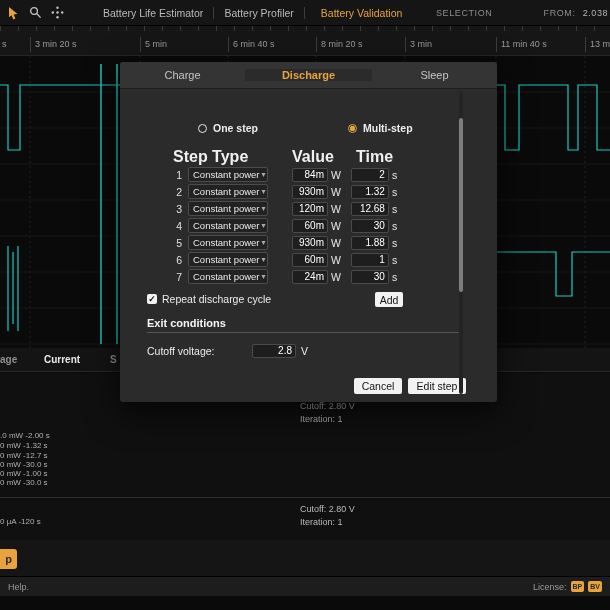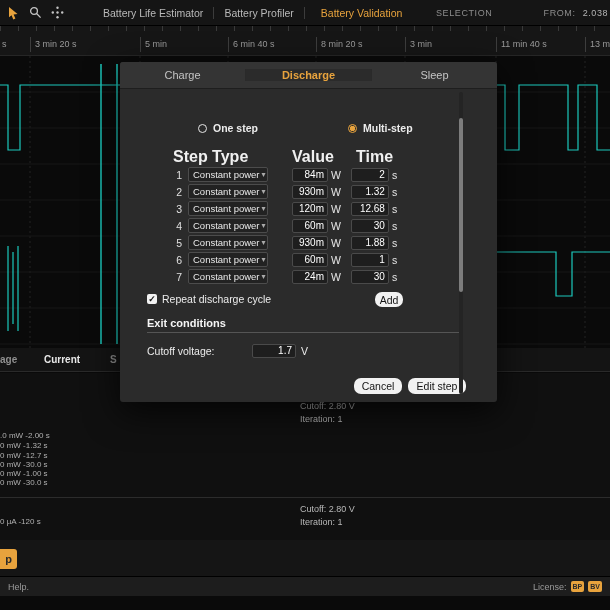--- a/index.html
+++ b/index.html
@@ -67,21 +67,21 @@
   .select { width:80px; height:15px; background:#222; border:1px solid #4c4c4c; border-radius:2px; color:#e8e8e8; font-size:9.5px; display:flex; align-items:center; justify-content:space-between; padding:0 3px 0 4px; cursor:pointer; white-space:nowrap; }
   .select .chev { color:#aaa; font-size:8px; margin-left:2px; }
   .input { background:#1e1e1e; border:1px solid #4a4a4a; border-radius:2px; height:14px; line-height:12px; text-align:right; padding:0 3px; font-size:10px; color:#fff; white-space:nowrap; }
   .val-input { width:36px; margin-left:24px; }
   .time-input { width:38px; margin-left:10px; }
   .unit { margin-left:3px; font-size:10.5px; color:#e6e6e6; }
 
   .checkbox { position:absolute; width:10px; height:10px; background:#f2f2f2; border-radius:2px; color:#111; font-size:9px; line-height:10px; text-align:center; font-weight:bold; cursor:pointer; }
   .plain-label { position:absolute; font-size:10.5px; color:#ececec; white-space:nowrap; }
 
-  .btn { position:absolute; background:#f2f2f2; color:#141414; border-radius:7px; font-size:10.5px; display:flex; align-items:center; justify-content:center; cursor:pointer; white-space:nowrap; }
+  .btn { position:absolute; background:#f2f2f2; color:#141414; border-radius:2px; font-size:10.5px; display:flex; align-items:center; justify-content:center; cursor:pointer; white-space:nowrap; }
 
   .section-title { position:absolute; font-size:11px; font-weight:bold; color:#f5f5f5; white-space:nowrap; }
   .divider { position:absolute; border-top:1px solid #555; }
 
   .scroll-track { position:absolute; left:339px; top:30px; width:4px; height:302px; background:#242424; border-radius:2px; }
   .scroll-thumb { position:absolute; left:339px; top:56px; width:4px; height:174px; background:#7d7d7d; border-radius:2px; cursor:pointer; }
 </style>
 </head>
 <body>
 
@@ -307,21 +307,21 @@
       <span class="unit">s</span>
     </div>
 
     <span class="checkbox" style="left:27px; top:232px">✓</span>
     <span class="plain-label" style="left:42px; top:231px">Repeat discharge cycle</span>
     <div class="btn" style="left:255px; top:230px; width:28px; height:15px">Add</div>
 
     <span class="section-title" style="left:27px; top:255px">Exit conditions</span>
     <div class="divider" style="left:27px; top:270px; width:313px"></div>
     <span class="plain-label" style="left:27px; top:283px">Cutoff voltage:</span>
-    <span class="input" style="position:absolute; left:132px; top:282px; width:44px">1.7</span>
+    <span class="input" style="position:absolute; left:132px; top:282px; width:44px">2.8</span>
     <span class="plain-label" style="left:181px; top:283px">V</span>
 
     <div class="btn" style="left:234px; top:316px; width:48px; height:16px">Cancel</div>
     <div class="btn" style="left:288px; top:316px; width:58px; height:16px">Edit step</div>
 
     <div class="scroll-track"></div>
     <div class="scroll-thumb"></div>
   </div>
 
 </div>

